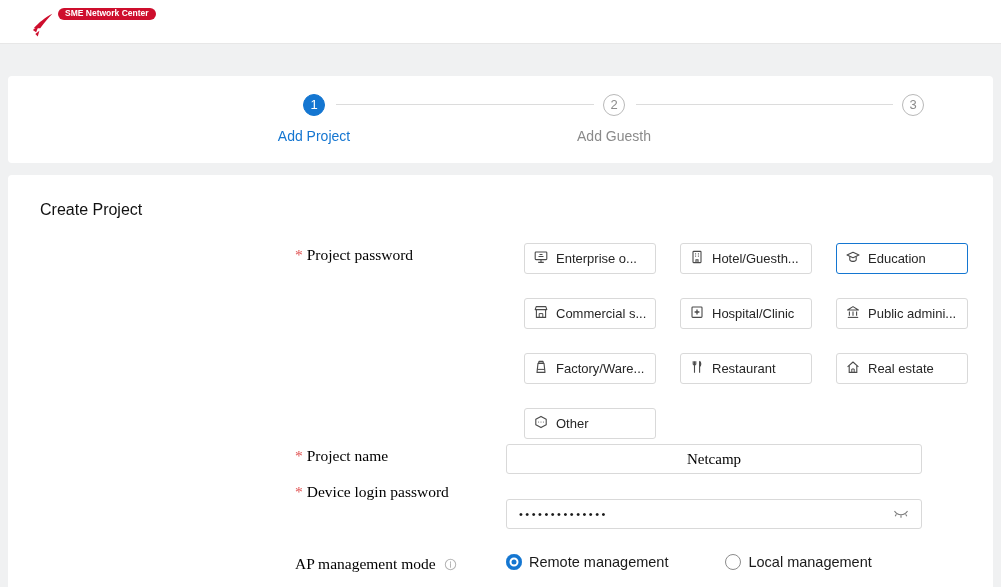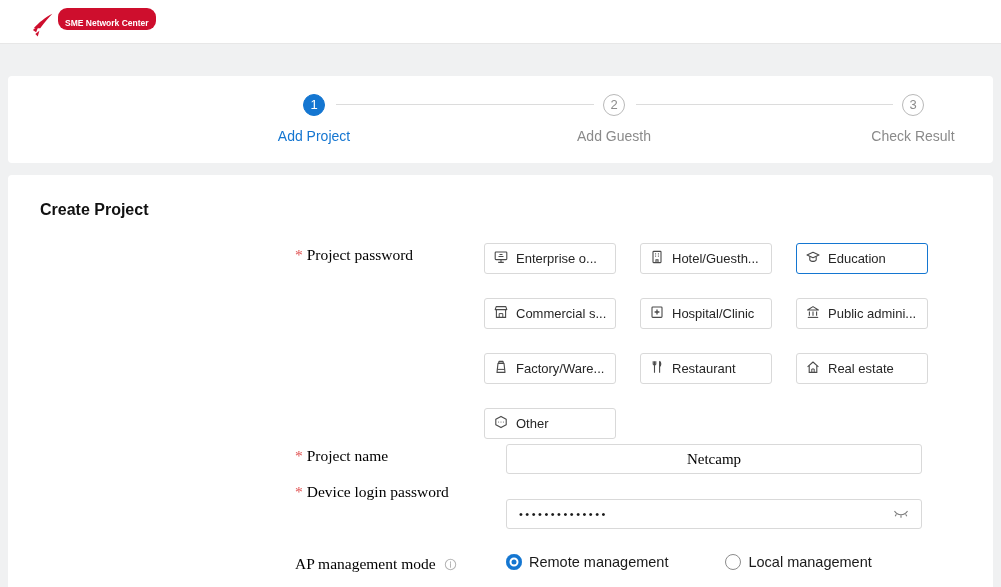--- a/index.html
+++ b/index.html
@@ -7,47 +7,47 @@
     font-family:"Liberation Sans", sans-serif; background:#f0f1f2; }
 
   
   .header { position:absolute; top:0; left:0; width:1001px; height:44px;
     background:#ffffff; border-bottom:1px solid #e7e7e7; }
   .logo-wrap { position:absolute; left:28px; top:8px; display:flex; align-items:flex-start; }
   .logo-swoosh { margin-top:4px; }
   .logo-text { font-size:18px; font-weight:bold; color:#000; letter-spacing:0.2px;
     margin-left:4px; margin-top:5px; }
   .logo-badge { margin-left:4px; margin-top:0; background:#ce0e2d; color:#fff;
-    font-size:8.5px; font-weight:bold; padding:10px 7px 2px; border-radius:9px;
+    font-size:8.5px; font-weight:bold; padding:0 7px 2px; border-radius:9px;
     white-space:nowrap; }
 
   
   .card { position:absolute; left:8px; right:8px; background:#fff; border-radius:4px; }
   .stepper-card { top:76px; height:87px; }
   .main-card { top:175px; height:440px; }
 
   
   .step { position:absolute; width:160px; text-align:center; }
   .step .circle { width:22px; height:22px; border-radius:50%; margin:0 auto;
     font-size:13px; line-height:20px; text-align:center; }
   .step.active .circle { background:#1476d1; border:1px solid #1476d1; color:#fff; }
   .step.pending .circle { background:#fff; border:1px solid #b9b9b9; color:#8c8c8c; }
   .step .slabel { margin-top:12px; font-size:14px; }
   .step.active .slabel { color:#1476d1; }
   .step.pending .slabel { color:#8a8a8a; }
   .step-line { position:absolute; height:1px; background:#dcdcdc; top:28px; }
 
   
   .form-title { position:absolute; left:32px; top:26px; font-size:16px;
-    font-weight:bold; color:#111;text-align:center; }
+    font-weight:normal; color:#111;text-align:center; }
   .f-label { position:absolute; left:287px; font-family:"Liberation Serif", serif;
     font-size:15.5px; color:#000; white-space:nowrap; }
   .req { color:#e05252; margin-right:4px; font-family:"Liberation Serif", serif; }
 
-  .scen-grid { position:absolute; left:476px; top:68px; width:416px;
+  .scen-grid { position:absolute; left:516px; top:68px; width:416px;
     display:grid; grid-template-columns:132px 132px 132px; column-gap:10px; row-gap:17px;gap:24px; }
   .scen-btn { width:132px; height:31px; border:1px solid #d9d9d9; border-radius:3px;
     background:#fff; display:flex; align-items:center; gap:8px; padding:0 9px;
     font-size:13px; color:#262626; cursor:pointer; }
   .scen-btn .blabel { white-space:nowrap; overflow:hidden; }
   .scen-btn.selected { border:1px solid #1476d1; }
   .scen-btn svg { flex:0 0 auto; }
 
   .text-input { position:absolute; left:498px; width:416px; height:30px;
     border:1px solid #d9d9d9; border-radius:3px; background:#fff;
@@ -90,21 +90,20 @@
   <div class="step active" style="left:226px; top:18px;">
     <div class="circle">1</div>
     <div class="slabel">Add Project</div>
   </div>
   <div class="step pending" style="left:526px; top:18px;">
     <div class="circle">2</div>
     <div class="slabel">Add Guesth</div>
   </div>
   <div class="step pending" style="left:825px; top:18px;">
     <div class="circle">3</div>
-    <div class="slabel">Check Result</div>
   </div>
 </div>
 
 <div class="card main-card">
   <div class="form-title">Create Project</div>
 
   <div class="f-label" style="top:71px;">
     <span class="req">*</span><span>Project password</span>
   </div>
 

